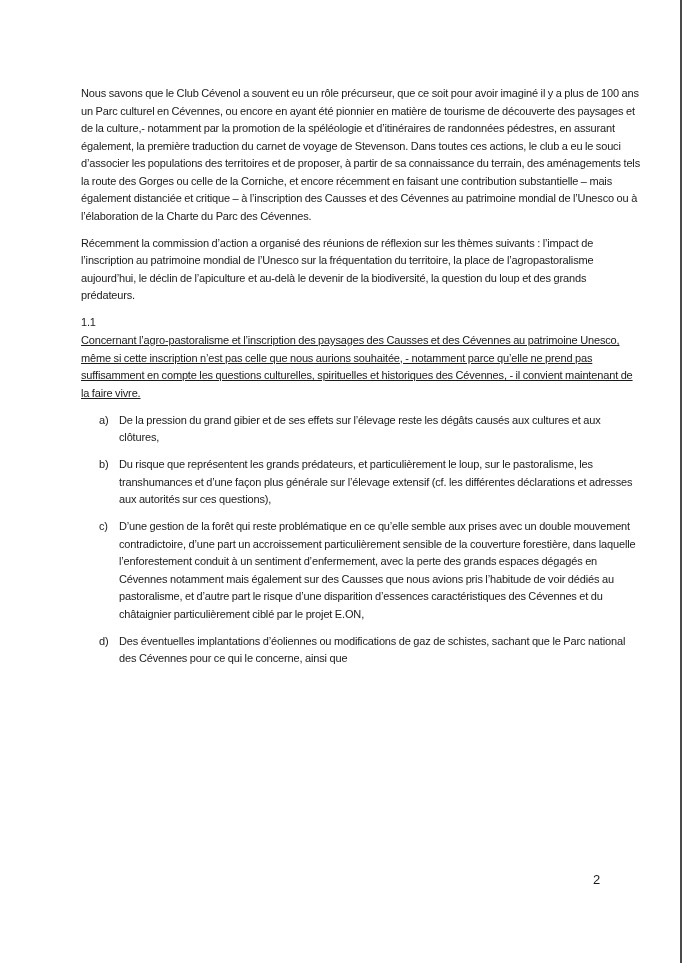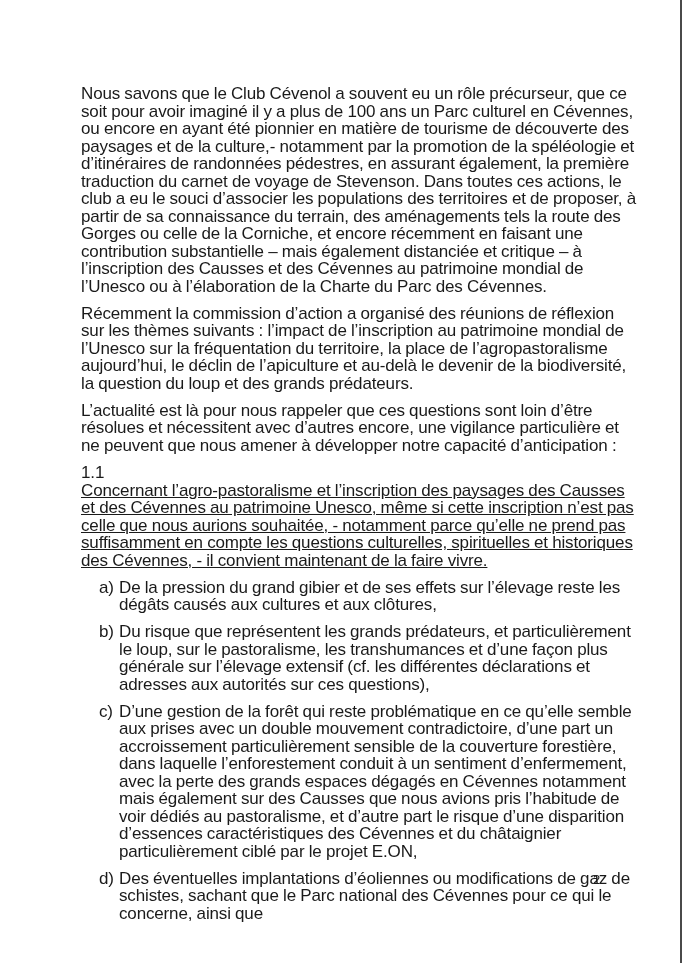--- a/index.html
+++ b/index.html
@@ -21,21 +21,21 @@
     right: 0;
     width: 2px;
     height: 963px;
     background: #4a4a4a;
   }
   .content {
     position: absolute;
     left: 81px;
     top: 85px;
     width: 560px;
-    font-size: 17px;
+    font-size: 11px;
     line-height: 17.5px;
     letter-spacing: -0.15px;
     word-spacing: -0.3px;
   }
   .para {
     margin: 0 0 9.5px 0;
   }
   .numbered {
     display: flex;
     margin: 0 0 9.5px 0;
@@ -68,21 +68,20 @@
   }
 </style>
 </head>
 <body>
 
 <div class="page-border"></div>
 
 <div class="content">
   <p class="para">Nous savons que le Club Cévenol a souvent eu un rôle précurseur, que ce soit pour avoir imaginé il y a plus de 100 ans un Parc culturel en Cévennes, ou encore en ayant été pionnier en matière de tourisme de découverte des paysages et de la culture,- notamment par la promotion de la spéléologie et d’itinéraires de randonnées pédestres, en assurant également, la première traduction du carnet de voyage de Stevenson. Dans toutes ces actions, le club a eu le souci d’associer les populations des territoires et de proposer, à partir de sa connaissance du terrain, des aménagements tels la route des Gorges ou celle de la Corniche, et encore récemment en faisant une contribution substantielle – mais également distanciée et critique – à l’inscription des Causses et des Cévennes au patrimoine mondial de l’Unesco ou à l’élaboration de la Charte du Parc des Cévennes.</p>
   <p class="para">Récemment la commission d’action a organisé des réunions de réflexion sur les thèmes suivants : l’impact de l’inscription au patrimoine mondial de l’Unesco sur la fréquentation du territoire, la place de l’agropastoralisme aujourd’hui, le déclin de l’apiculture et au-delà le devenir de la biodiversité, la question du loup et des grands prédateurs.</p>
-  <p class="para">L’actualité est là pour nous rappeler que ces questions sont loin d’être résolues et nécessitent avec d’autres encore, une vigilance particulière et ne peuvent que nous amener à développer notre capacité d’anticipation :</p>
 
   <div class="numbered">
     <span class="num-label">1.1</span>
     <span class="num-text">Concernant l’agro-pastoralisme et l’inscription des paysages des Causses et des Cévennes au patrimoine Unesco, même si cette inscription n’est pas celle que nous aurions souhaitée, -  notamment parce qu’elle ne prend pas suffisamment en compte les questions culturelles, spirituelles et historiques des Cévennes, - il convient maintenant de la faire vivre.</span>
   </div>
 
 
   <div class="lettered">
     <span class="letter-label">a)</span>
     <span class="letter-text">De la pression du grand gibier et de ses effets sur l’élevage reste les dégâts causés aux cultures et aux clôtures,</span>

